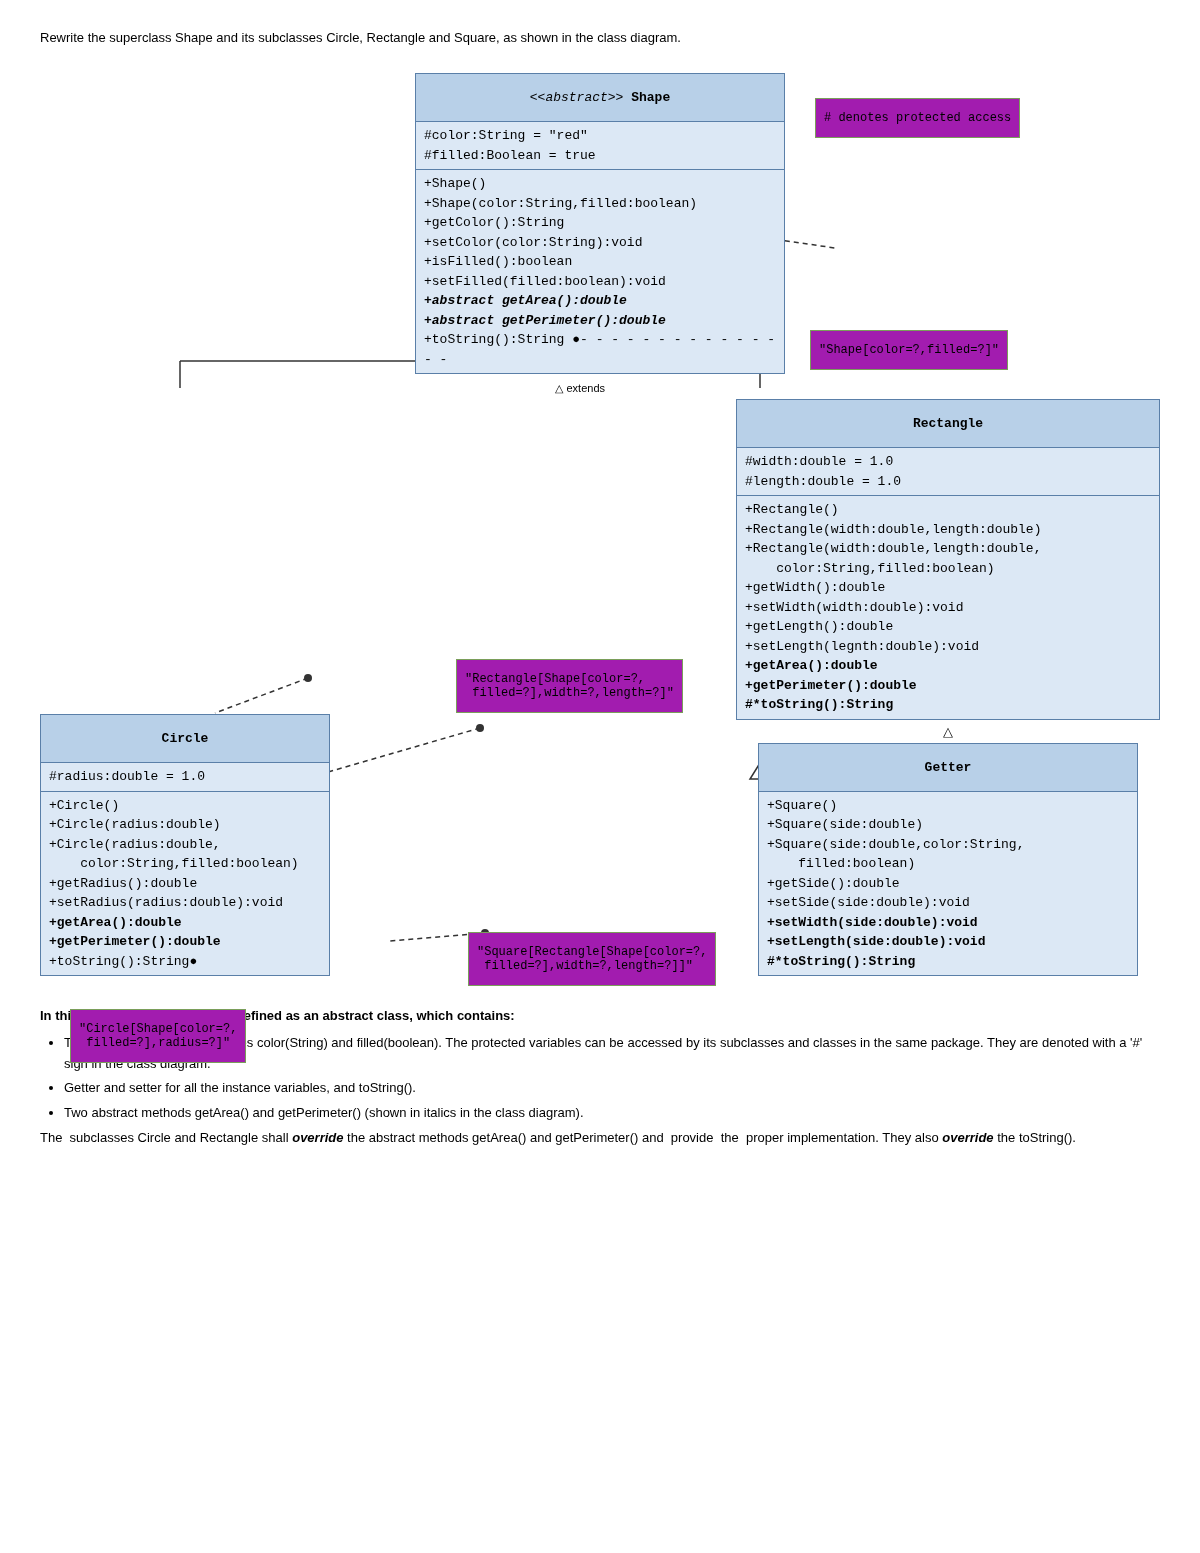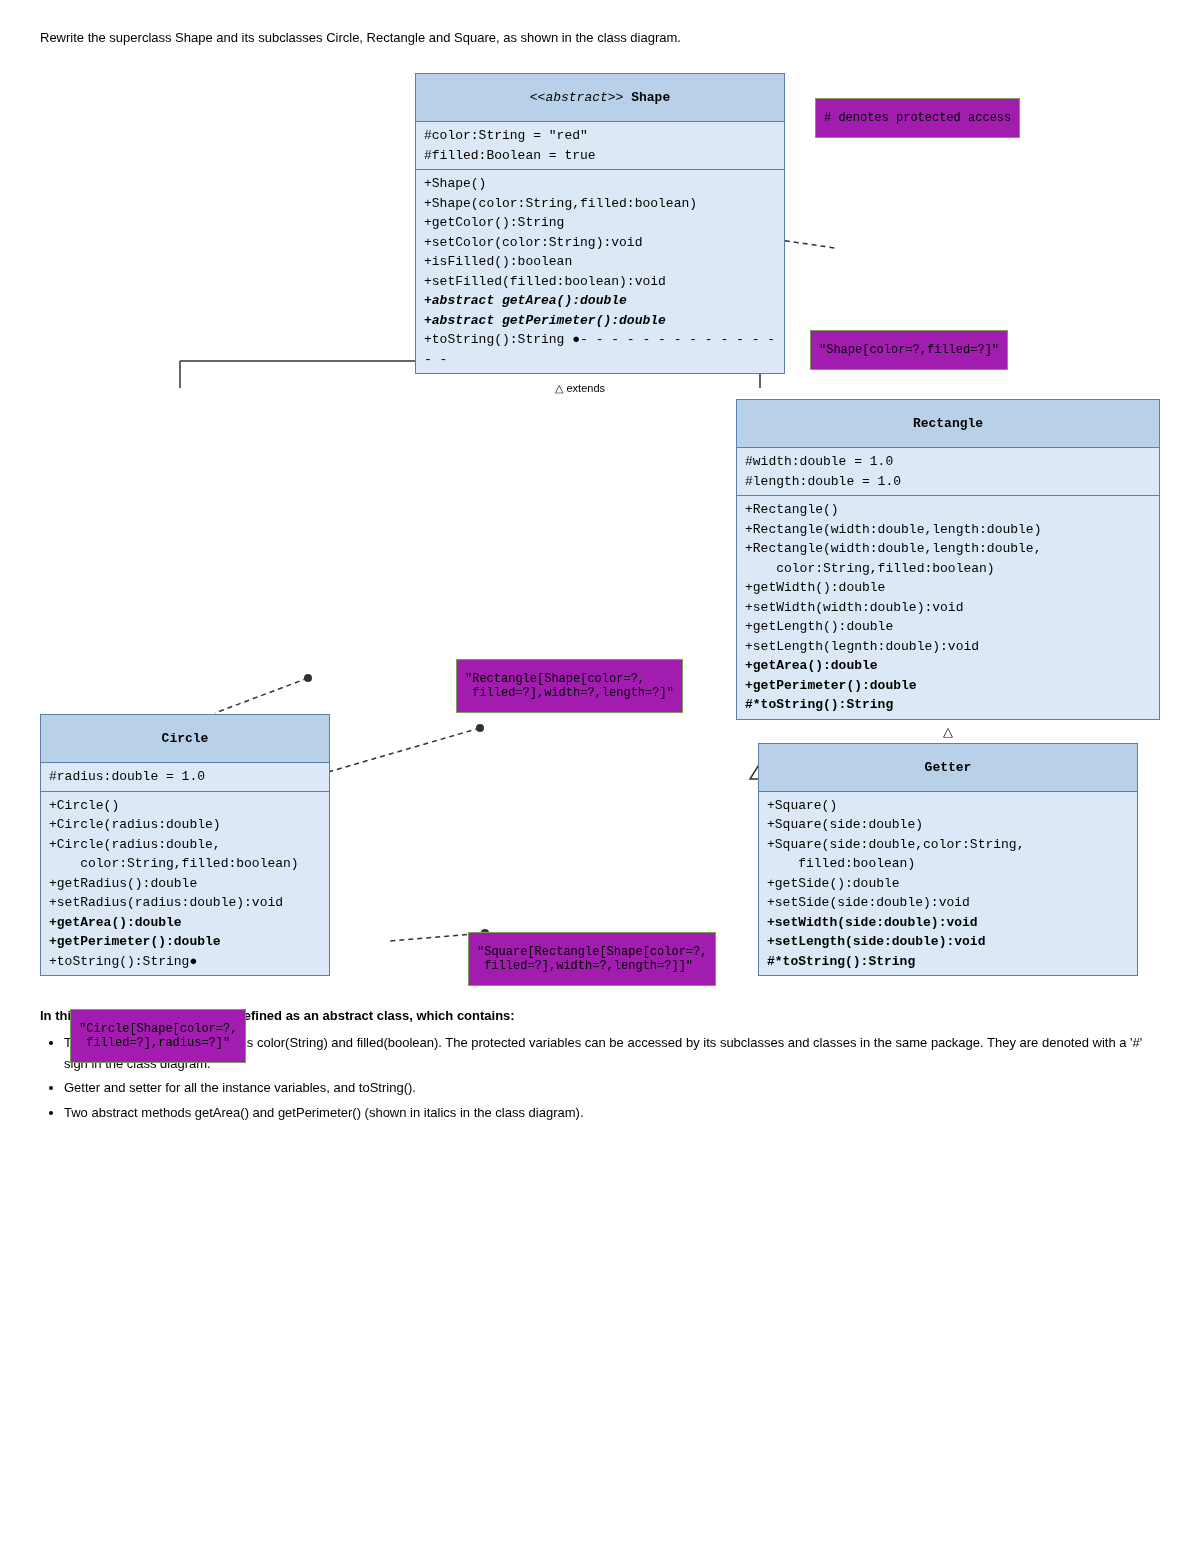--- a/index.html
+++ b/index.html
@@ -254,13 +254,16 @@
 
 <div class="description" style="margin-top: 20px;">
   <p>
     <span class="bold-text">In this exercise, Shape shall be defined as an abstract class, which contains:</span>
   </p>
   <ul>
     <li>Two protected instance variables color(String) and filled(boolean). The protected variables can be accessed by its subclasses and classes in the same package. They are denoted with a '#' sign in the class diagram.</li>
     <li>Getter and setter for all the instance variables, and toString().</li>
     <li>Two abstract methods getArea() and getPerimeter() (shown in italics in the class diagram).</li>
   </ul>
+  <p>
+    The&nbsp; subclasses Circle and Rectangle shall <span class="italic-bold">override</span> the abstract methods getArea() and getPerimeter() and&nbsp; provide&nbsp; the&nbsp; proper implementation. They also <span class="italic-bold">override</span> the toString().
+  </p>
 </div>
 
 </body></html>

